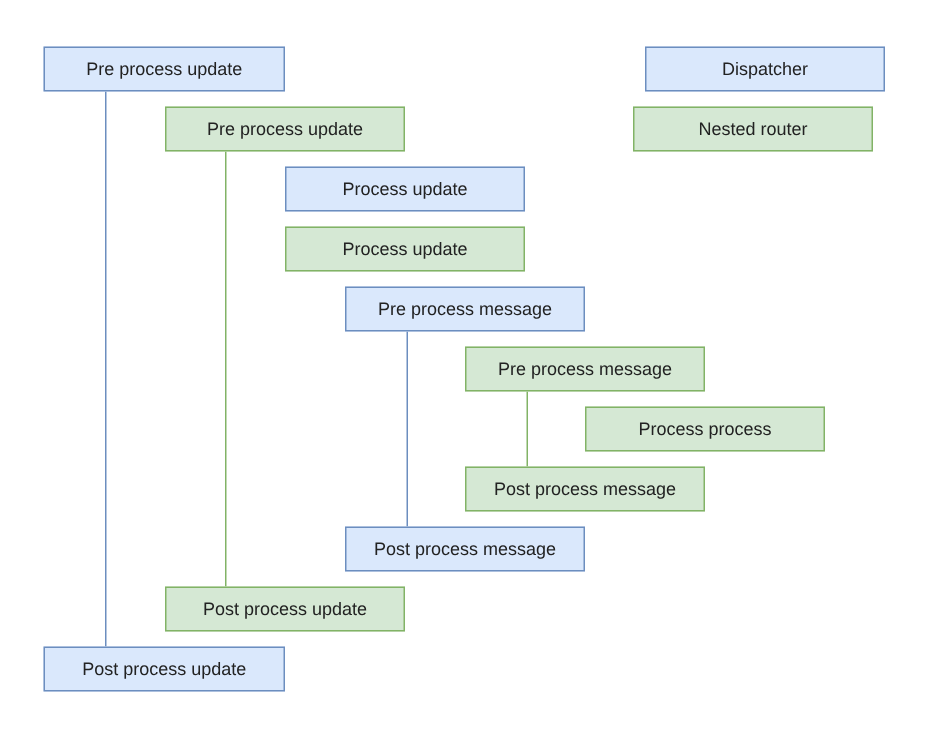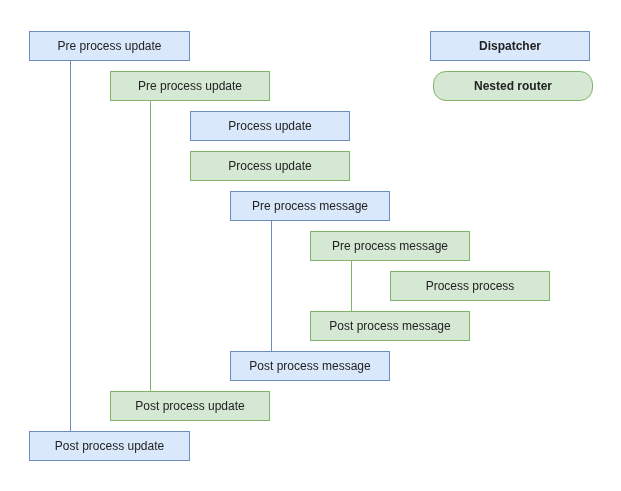--- a/index.html
+++ b/index.html
@@ -104,22 +104,22 @@
   </div>
 
   <div class="node router" style="left:110px; top:391px; width:160px; height:30px;">
     <span>Post process update</span>
   </div>
 
   <div class="node dispatcher" style="left:29px; top:431px; width:161px; height:30px;">
     <span>Post process update</span>
   </div>
 
-  <div class="legend-group" style="left:0; top:0; width:621px; height:120px;font-weight:bold;">
+  <div class="legend-group" style="left:0; top:0; width:621px; height:120px;">
     <div class="node dispatcher" style="left:430px; top:31px; width:160px; height:30px;">
       <span>Dispatcher</span>
     </div>
-    <div class="node router" style="left:433px; top:71px; width:160px; height:30px;border-radius:13px;">
+    <div class="node router" style="left:422px; top:71px; width:160px; height:30px;">
       <span>Nested router</span>
     </div>
   </div>
 
 </div>
 
 </body></html>

